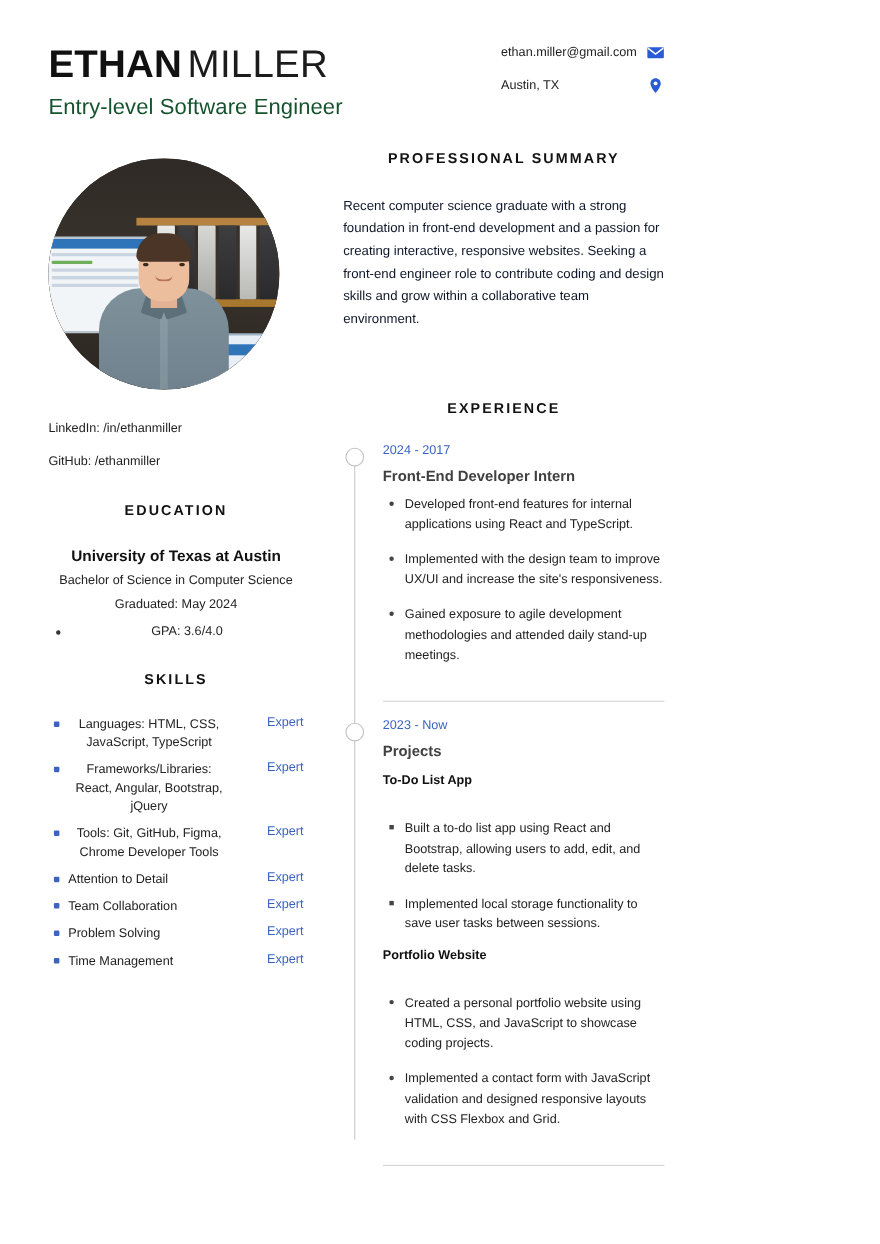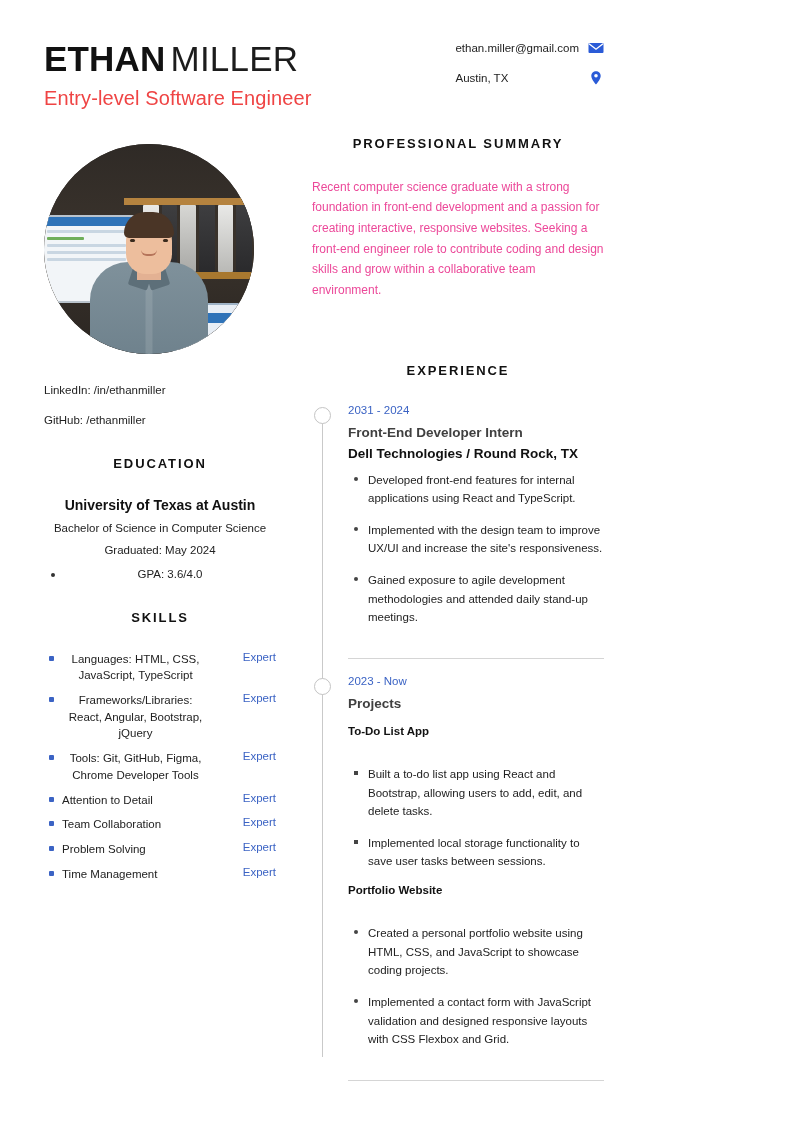--- a/index.html
+++ b/index.html
@@ -11,21 +11,21 @@
     -webkit-font-smoothing: antialiased;
   }
   .page { position: relative; width: 648px; height: 1131px; padding: 30px 44px 0 44px; }
 
   
   .header { display: flex; align-items: flex-start; justify-content: space-between; }
   .name-block { padding-top: 10px; }
   .name { font-size: 35px; line-height: 1.08; letter-spacing: 0.2px; white-space: nowrap; }
   .name .first { font-weight: 700; color: #111111; }
   .name .last { font-weight: 300; color: #1c1c1c; margin-left: 5px; }
-  .job-title { margin-top: 9px; font-size: 20px; font-weight: 400; color: #ef4444; letter-spacing: 0.1px; }
+  .job-title { margin-top: 9px; font-size: 20px; font-weight: 400; color: #14532d; letter-spacing: 0.1px; }
 
   .contact { padding-top: 10px; text-align: right; }
   .contact-row { display: flex; align-items: center; justify-content: space-between; gap: 9px; margin-bottom: 14px; }
   .contact-row span.ctext { font-size: 11.5px; color: #222; }
   .ico { width: 16px; height: 16px; display: inline-flex; align-items: center; justify-content: center; flex: 0 0 16px; }
   .ico svg { display: block; }
 
   
   .body-grid { display: flex; gap: 0; margin-top: 26px; }
   .col-left { width: 250px; flex: 0 0 250px; padding-right: 18px; }
@@ -75,21 +75,21 @@
   .edu-bullets li { position: relative; padding-left: 20px; font-size: 11.5px; color: #222; }
   .edu-bullets li:before { content: ""; position: absolute; left: 7px; top: 5px; width: 4px; height: 4px; background: #333; border-radius: 50%; }
 
   
   .skill-row { display: flex; align-items: flex-start; justify-content: space-between; gap: 10px; margin-bottom: 8px; }
   .skill-left { position: relative; padding-left: 18px; font-size: 11.5px; line-height: 1.45; color: #222; max-width: 165px; }
   .skill-left:before { content: ""; position: absolute; left: 5px; top: 5px; width: 5px; height: 5px; background: #3b63c4; border-radius: 1px; }
   .skill-level { font-size: 11.5px; color: #3b63c4; white-space: nowrap; padding-top: 0px; }
 
   
-  .summary-text { font-size: 12px; line-height: 1.72; color: #ec4899; max-width: 470px; margin-top: 12px; }
+  .summary-text { font-size: 12px; line-height: 1.72; color: #0f172a; max-width: 470px; margin-top: 12px; }
 
   
   .timeline { position: relative; padding-left: 36px; }
   .tl-line { position: absolute; left: 10px; top: 8px; bottom: 24px; width: 1px; background: #c9c9c9; }
   .tl-item { position: relative; padding-bottom: 4px; }
   .tl-dot { position: absolute; left: -34px; top: 3px; width: 17px; height: 17px; border: 1px solid #c4c4c4; border-radius: 50%; background: #fff; }
   .tl-date { font-size: 11.5px; color: #3b63c4; margin-bottom: 9px; }
   .tl-role { font-size: 13.5px; font-weight: 700; color: #404040; margin-bottom: 6px; }
   .tl-org { font-size: 13.5px; font-weight: 700; color: #111; margin-bottom: 4px; }
   .tl-sub { font-size: 11.5px; font-weight: 700; color: #111; margin-bottom: 4px; }
@@ -247,23 +247,22 @@
         <div class="sec-head">
           <span class="t">EXPERIENCE</span>
           <span class="rule"></span>
         </div>
 
         <div class="timeline">
           <div class="tl-line"></div>
 
           <div class="tl-item">
             <span class="tl-dot"></span>
-            <div class="tl-date">2031 - 2024</div>
+            <div class="tl-date">2024 - 2017</div>
             <div class="tl-role">Front-End Developer Intern</div>
-            <div class="tl-org">Dell Technologies / Round Rock, TX</div>
             <ul class="tl-bullets">
               <li>Developed front-end features for internal applications using React and TypeScript.</li>
               <li>Implemented with the design team to improve UX/UI and increase the site's responsiveness.</li>
               <li>Gained exposure to agile development methodologies and attended daily stand-up meetings.</li>
             </ul>
           </div>
 
           <div class="tl-divider"></div>
 
           <div class="tl-item">

